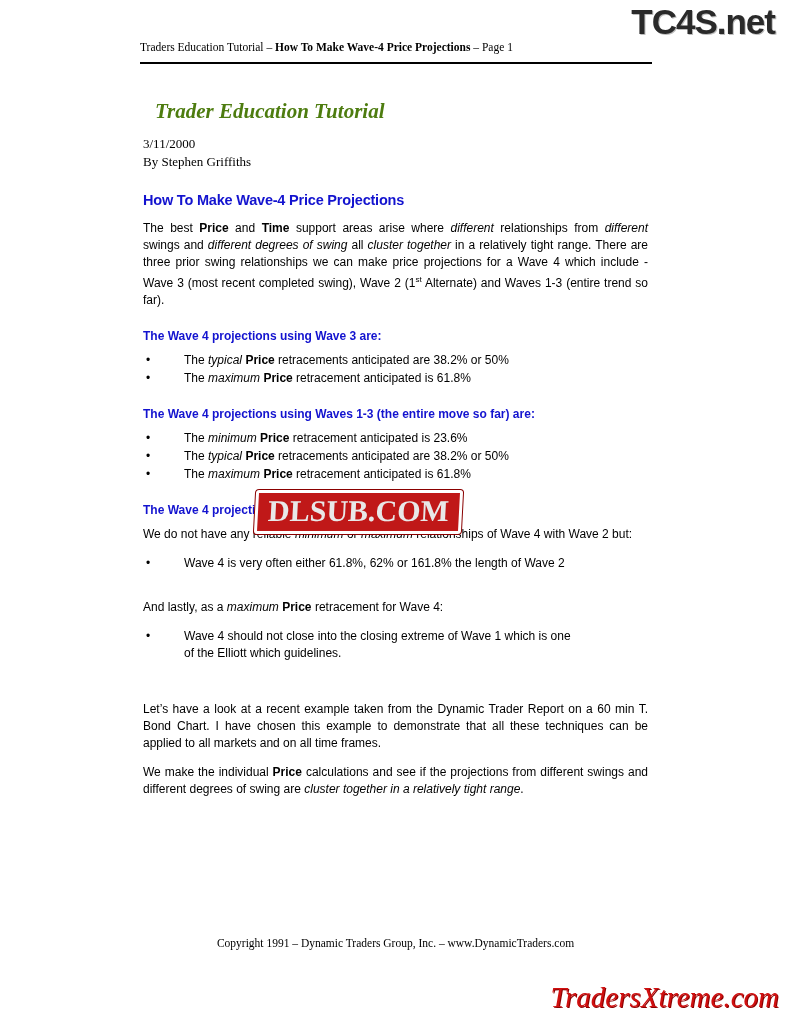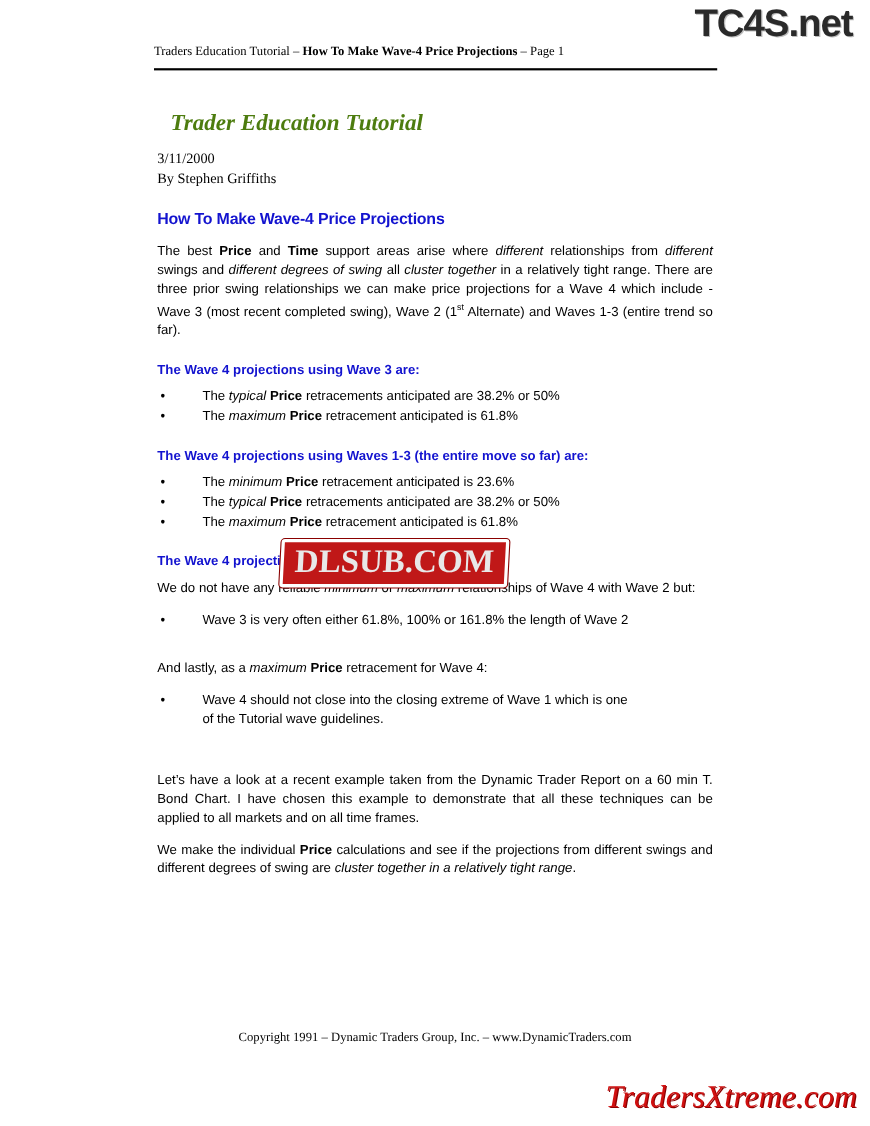--- a/index.html
+++ b/index.html
@@ -204,28 +204,28 @@
     <h3 class="subhead">The Wave 4 projections using Waves 1-3 (the entire move so far) are:</h3>
     <ul class="bullets">
       <li><span>The </span><span class="i">minimum</span><span> </span><span class="b">Price</span><span> retracement anticipated is 23.6%</span></li>
       <li><span>The </span><span class="i">typical</span><span> </span><span class="b">Price</span><span> retracements anticipated are 38.2% or 50%</span></li>
       <li><span>The </span><span class="i">maximum</span><span> </span><span class="b">Price</span><span> retracement anticipated is 61.8%</span></li>
     </ul>
 
     <h3 class="subhead">The Wave 4 projections using Wave 2 are:</h3>
     <p class="body"><span>We do not have any reliable </span><span class="i">minimum</span><span> or </span><span class="i">maximum</span><span> relationships of Wave 4 with Wave 2 but:</span></p>
     <ul class="bullets">
-      <li>Wave 3 is very often either 61.8%, 100% or 161.8% the length of Wave 2</li>
+      <li>Wave 4 is very often either 61.8%, 62% or 161.8% the length of Wave 2</li>
     </ul>
 
     <div class="spacer-lg"></div>
 
     <p class="body"><span>And lastly, as a </span><span class="i">maximum</span><span> </span><span class="b">Price</span><span> retracement for Wave 4:</span></p>
     <ul class="bullets">
-      <li><span>Wave 4 should not close into the closing extreme of Wave 1 which is one</span><br><span>of the Tutorial wave guidelines.</span></li>
+      <li><span>Wave 4 should not close into the closing extreme of Wave 1 which is one</span><br><span>of the Elliott which guidelines.</span></li>
     </ul>
 
     <div class="spacer-lg" style="height:38px"></div>
 
     <p class="body">Let’s have a look at a recent example taken from the Dynamic Trader Report on a 60 min T. Bond Chart.  I have chosen this example to demonstrate that all these techniques can be applied to all markets and on all time frames.</p>
 
     <p class="body last"><span>We make the individual </span><span class="b">Price</span><span> calculations and see if the projections from different swings and different degrees of swing are </span><span class="i">cluster together in a relatively tight range</span><span>.</span></p>
 
   </div>
 

